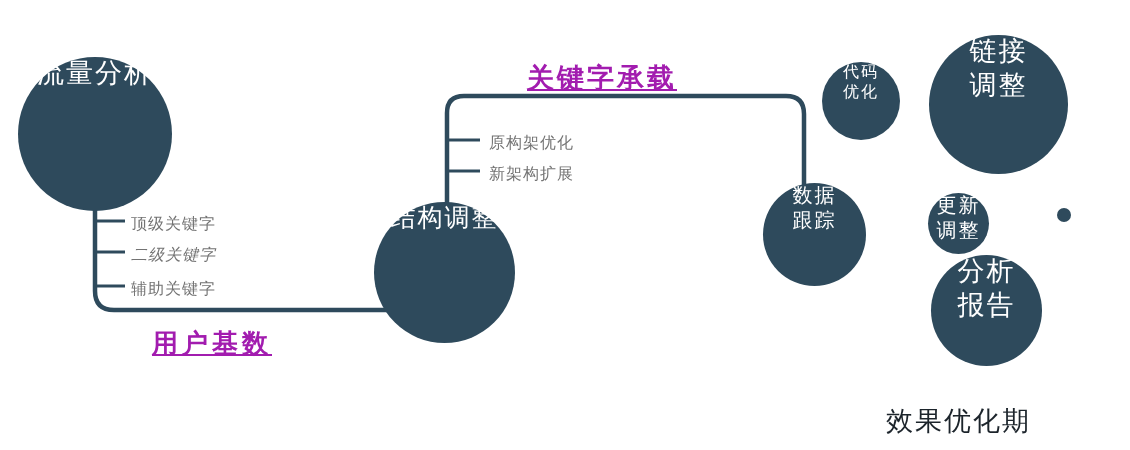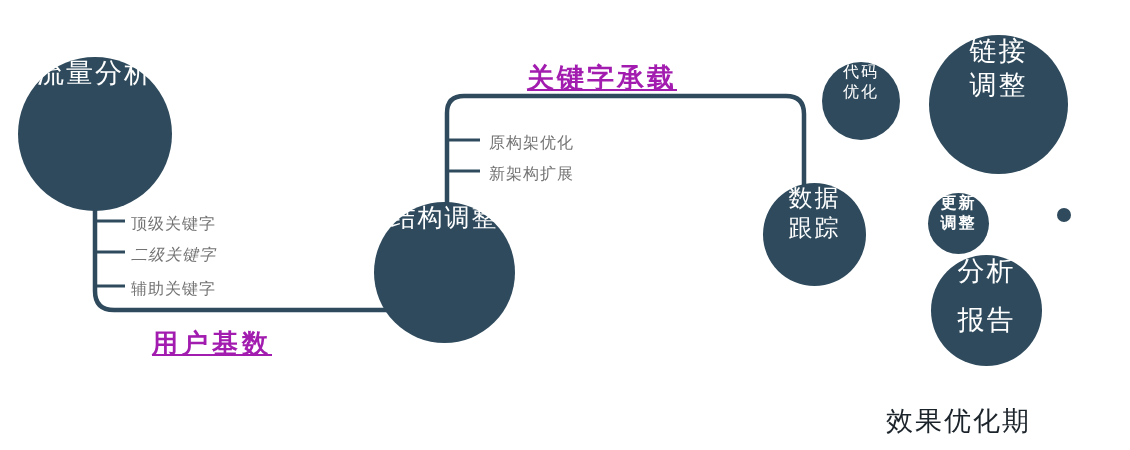--- a/index.html
+++ b/index.html
@@ -35,25 +35,25 @@
     display: flex;
     flex-direction: column;
     align-items: center;
     text-align: center;
     line-height: 1.25;
     letter-spacing: 2px;
   }
 
   .c-traffic   { left: 18px;   top: 57px;  width: 154px; height: 154px; font-size: 27px; }
   .c-structure { left: 374px;  top: 202px; width: 141px; height: 141px; font-size: 25px; }
-  .c-datatrack { left: 763px;  top: 183px; width: 103px; height: 103px; font-size: 24px; }
+  .c-datatrack { left: 763px;  top: 183px; width: 103px; height: 103px; font-size: 20px; }
   .c-codeopt   { left: 822px;  top: 62px;  width: 78px;  height: 78px;  font-size: 16px; }
   .c-linkadj   { left: 929px;  top: 35px;  width: 139px; height: 139px; font-size: 27px; }
-  .c-updateadj { left: 928px;  top: 193px; width: 61px;  height: 61px;  font-size: 16px; font-weight: bold; }
-  .c-report    { left: 931px;  top: 255px; width: 111px; height: 111px; font-size: 27px; gap: 15px; }
+  .c-updateadj { left: 928px;  top: 193px; width: 61px;  height: 61px;  font-size: 20px; font-weight: normal; }
+  .c-report    { left: 931px;  top: 255px; width: 111px; height: 111px; font-size: 27px; }
 
   .dot {
     position: absolute;
     left: 1057px; top: 208px;
     width: 14px; height: 14px;
     border-radius: 50%;
     background: #2e4a5c;
   }
 
   .edge-label {

